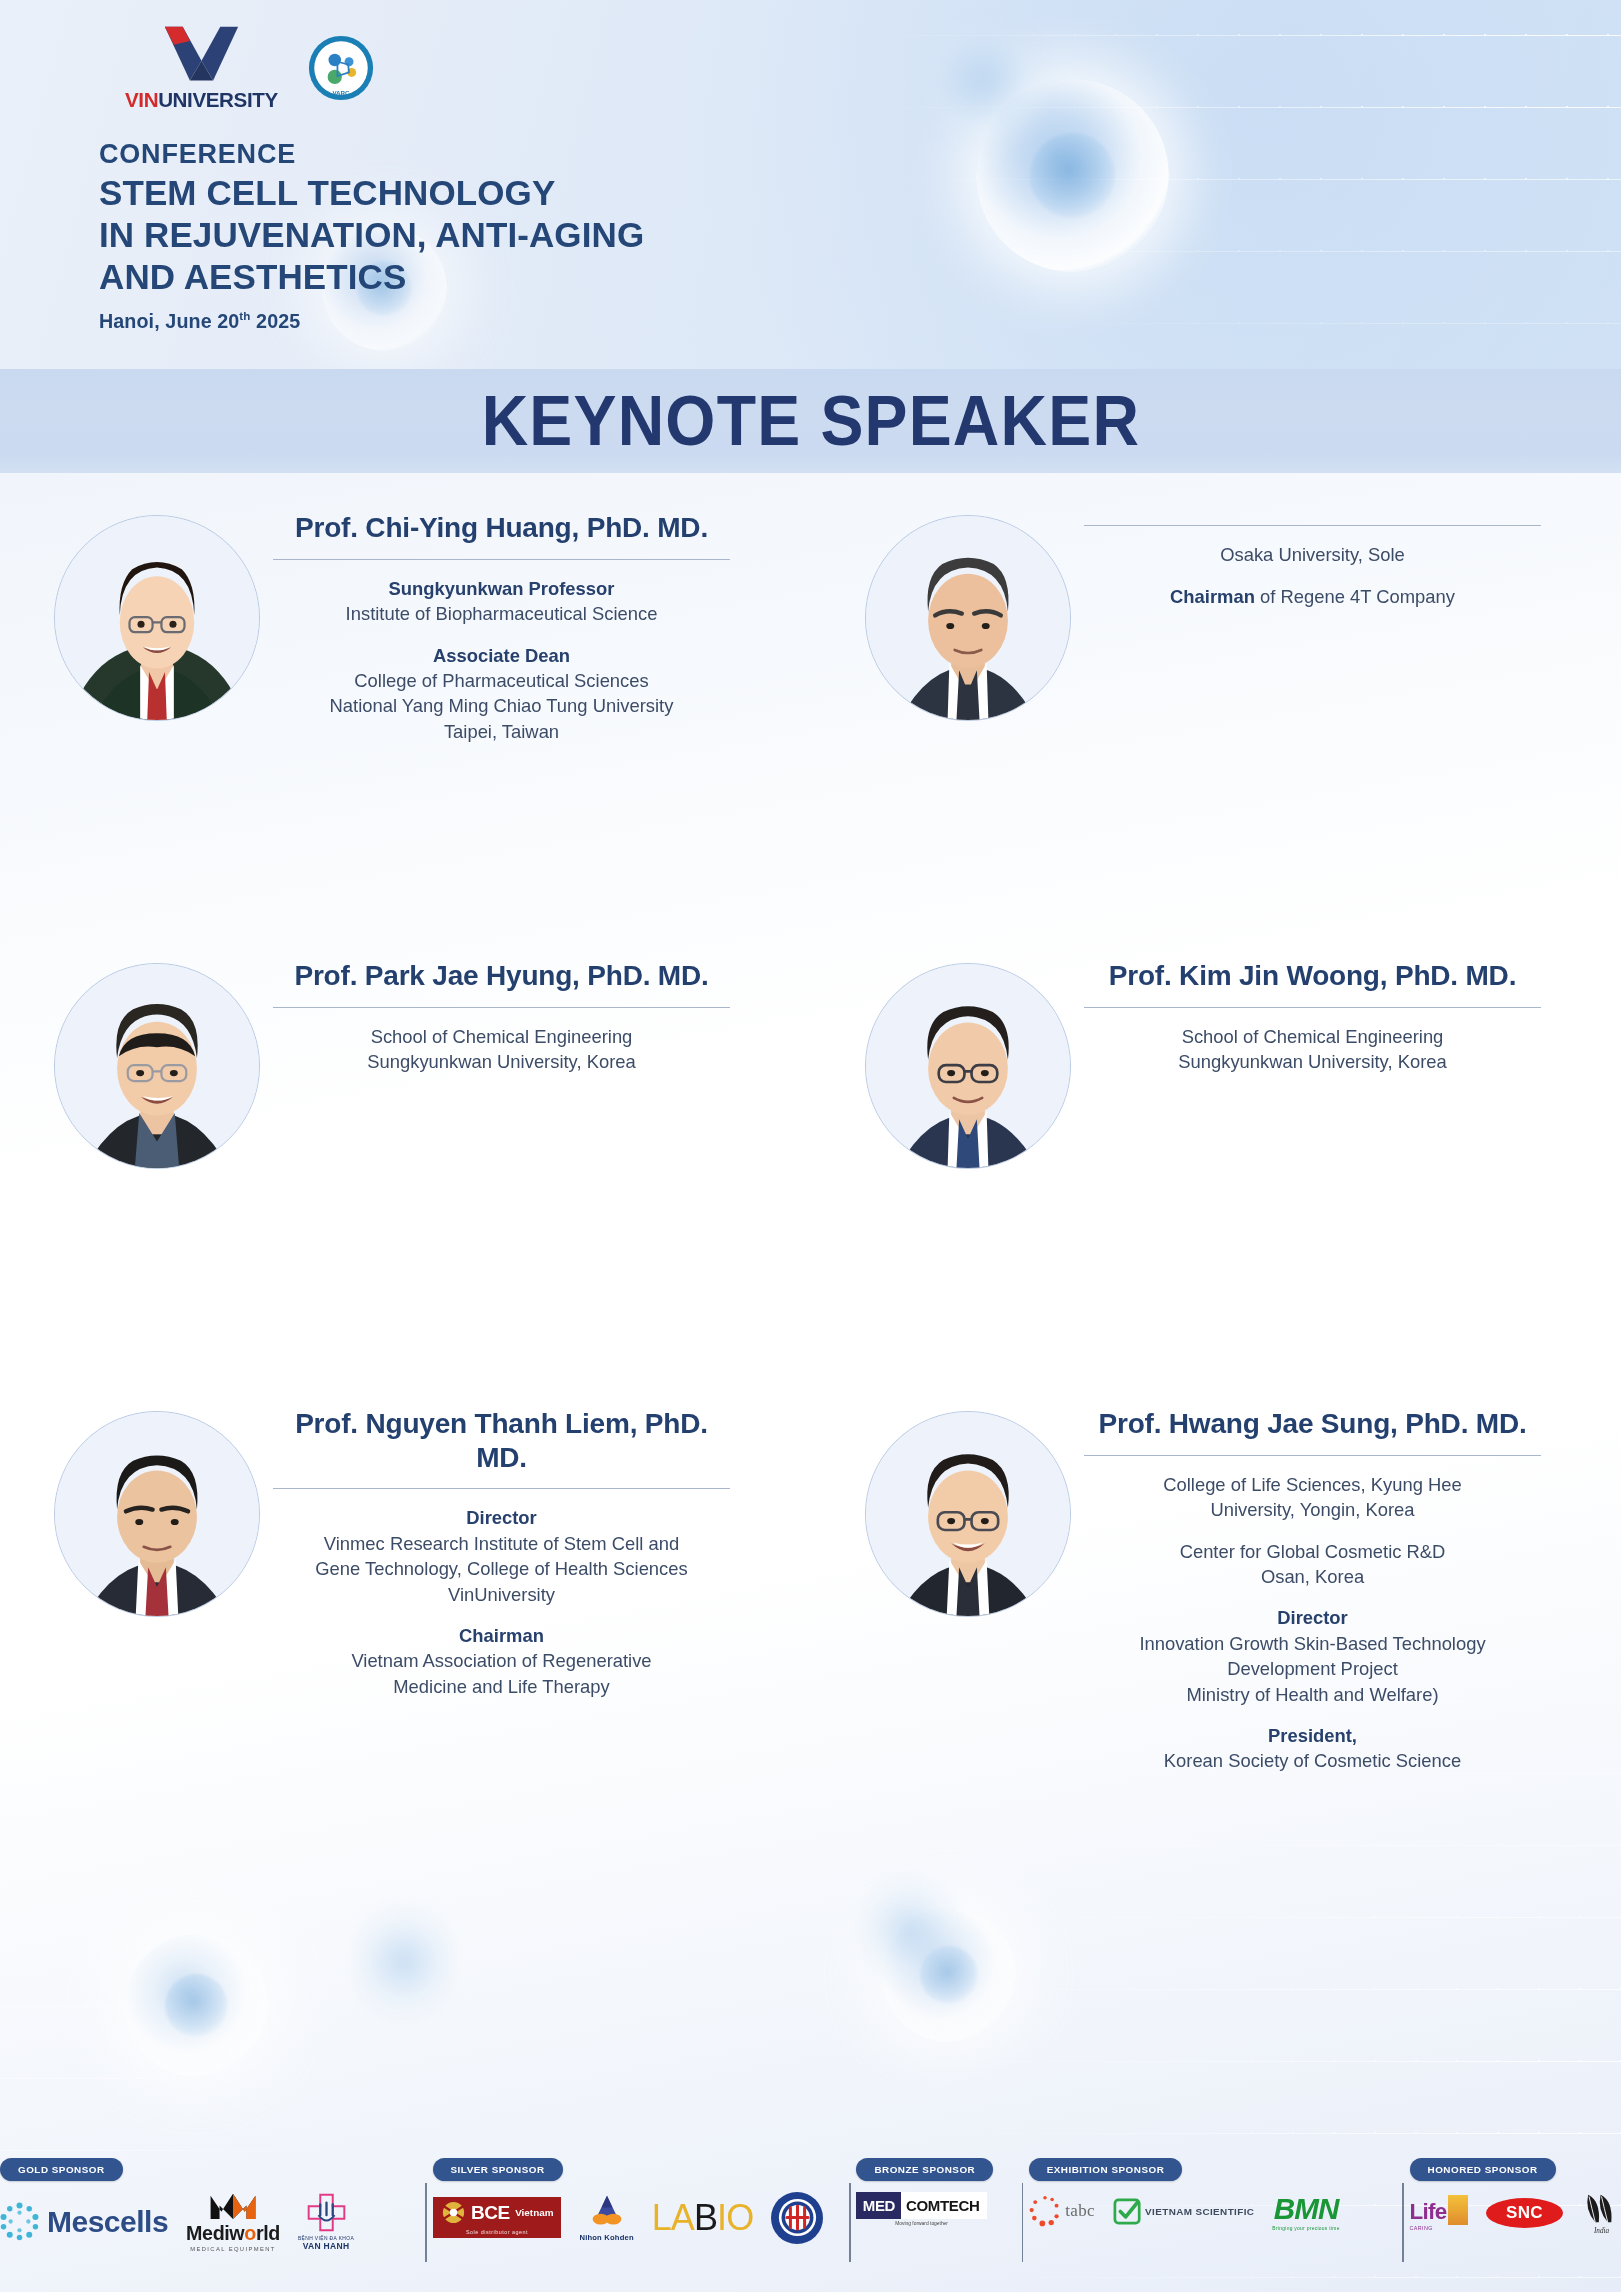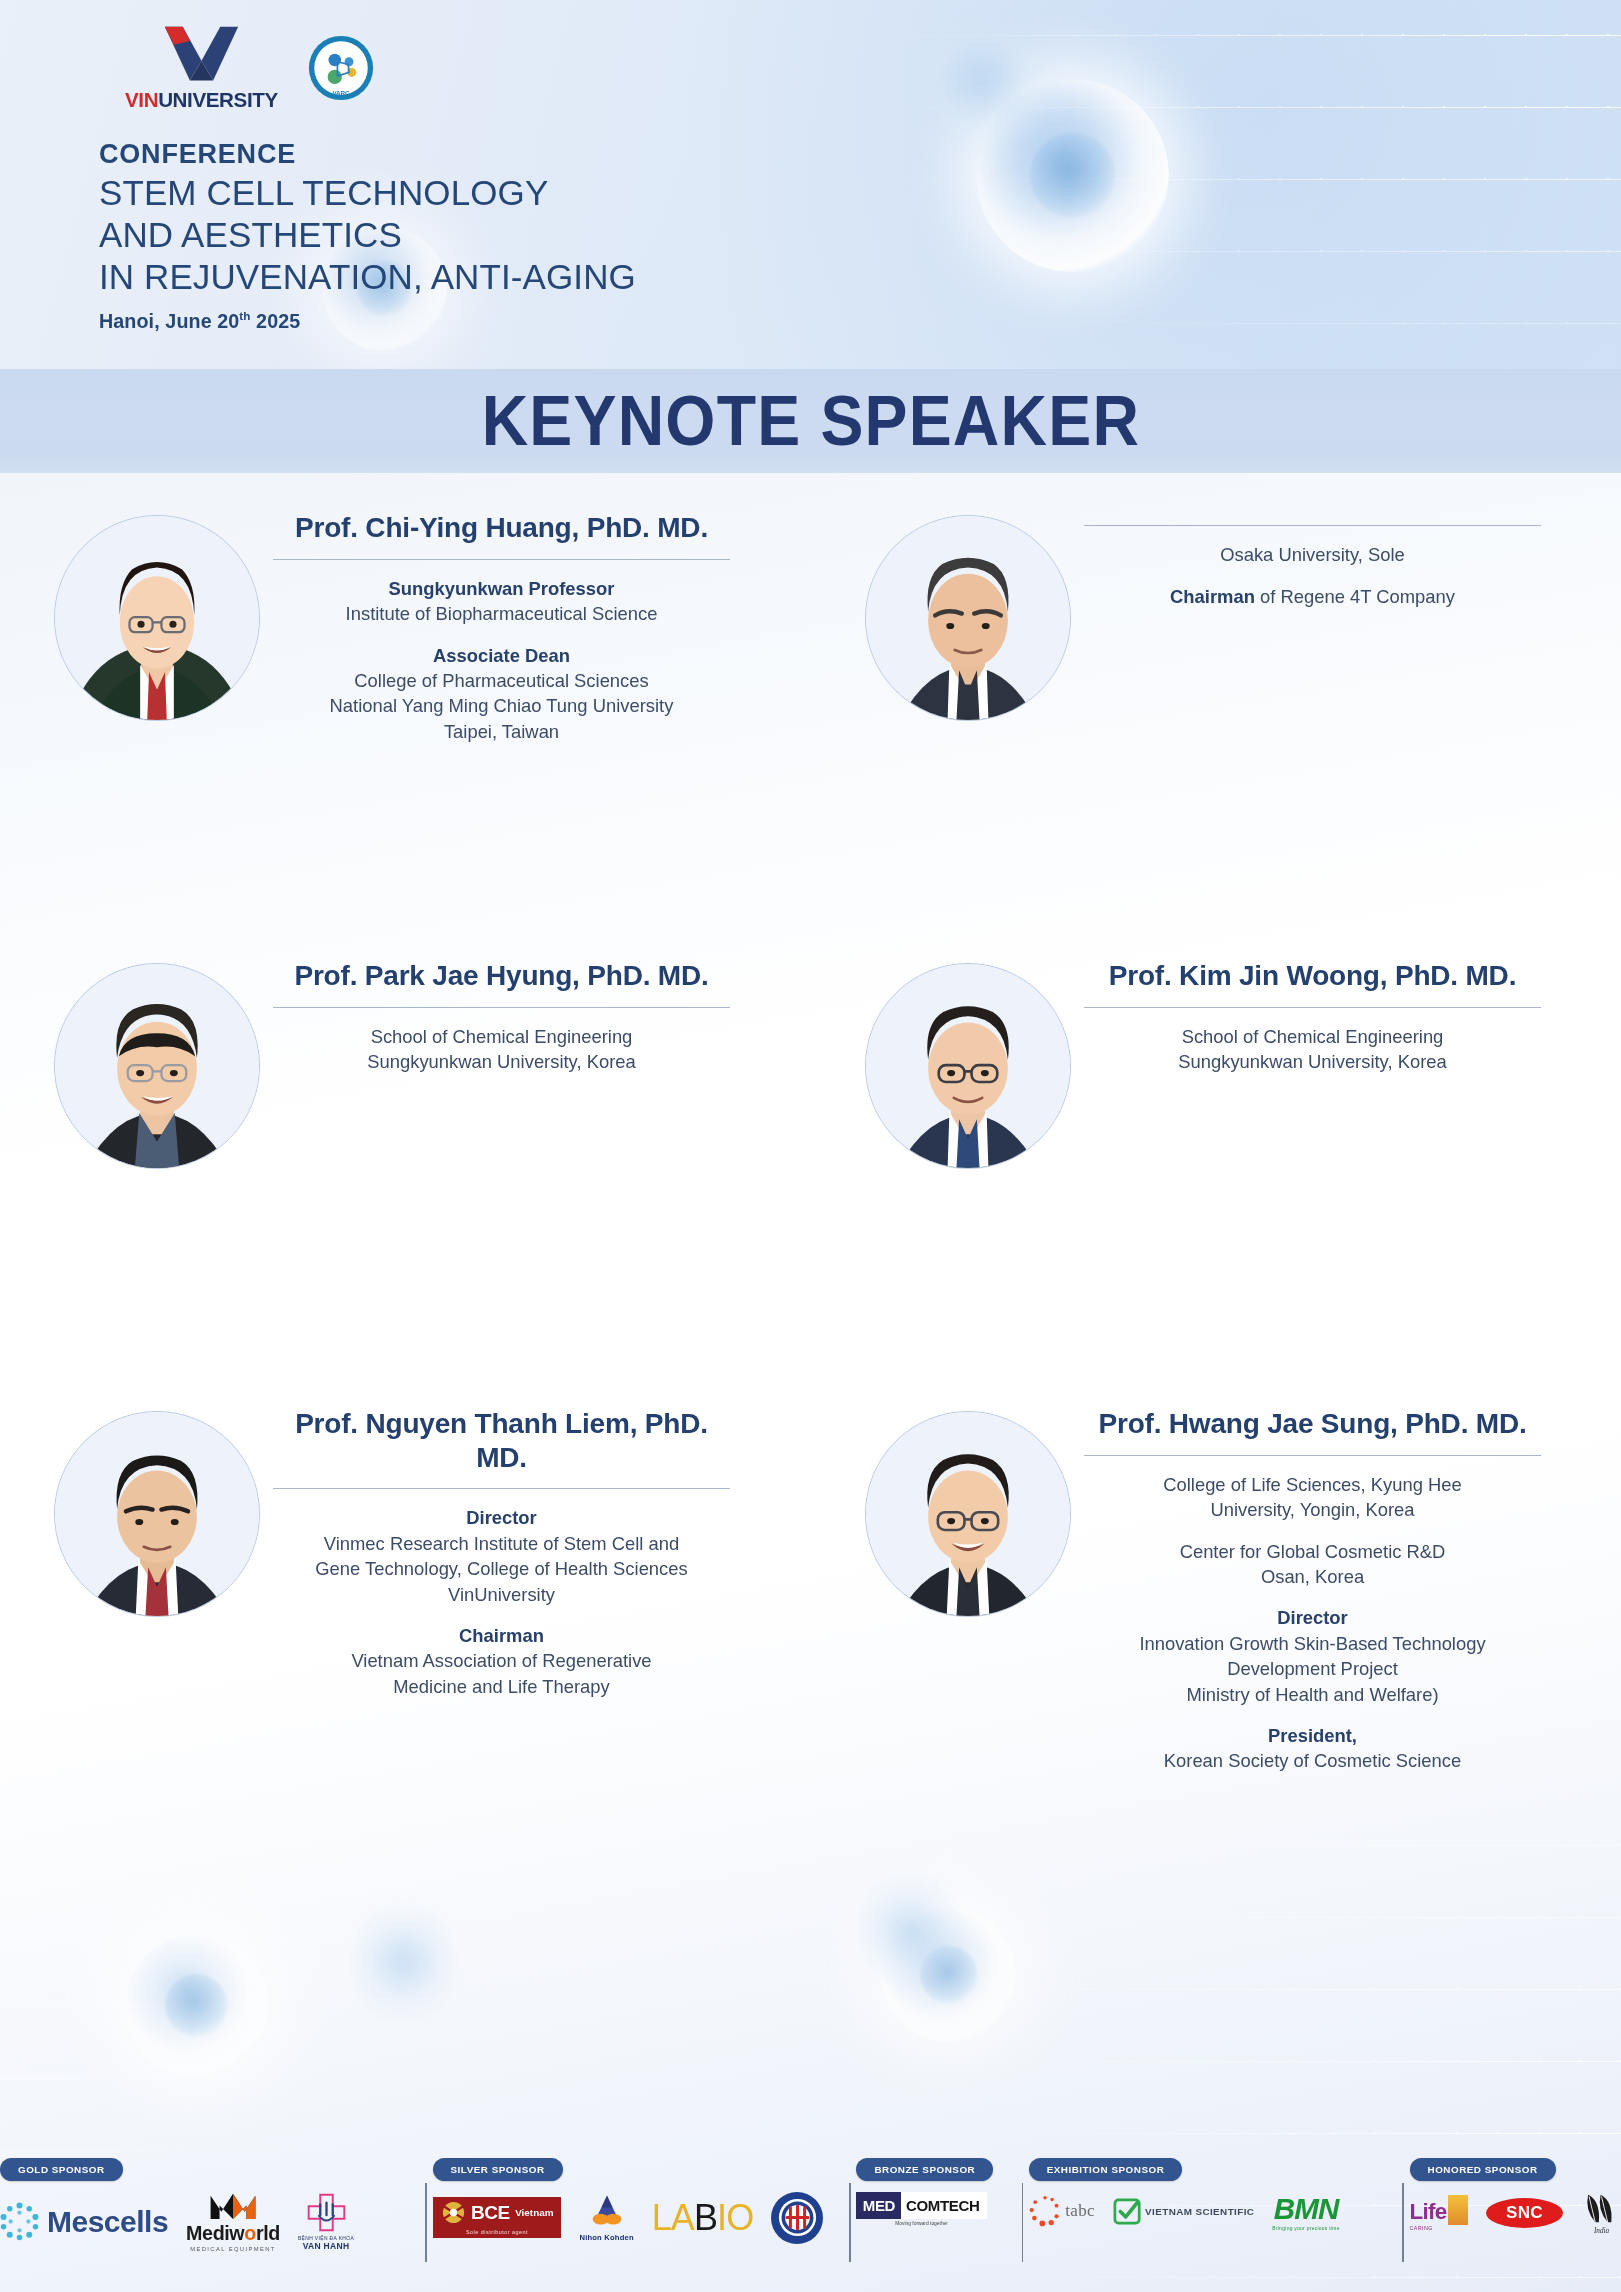--- a/index.html
+++ b/index.html
@@ -64,21 +64,21 @@
   .logos { position:absolute; left:125px; top:25px; display:flex; align-items:center; gap:30px; }
   .vin-logo { display:flex; flex-direction:column; align-items:center; }
   .vin-mark { width:77px; height:59px; }
   .vin-word { font-size:20.6px; font-weight:800; letter-spacing:-0.4px; margin-top:3.6px; }
   .vin-word .v { color:#d32b2b; }
   .vin-word .rest { color:#1f3566; }
   .varc-logo { width:66px; height:66px; }
 
   .title-wrap { position:absolute; left:99px; top:139px; color:#254778; }
   .t-conference { font-size:27px; font-weight:800; letter-spacing:0.8px; line-height:1.18; }
-  .t-main { font-size:35px; font-weight:400; letter-spacing:0.1px; line-height:1.16; margin-top:1.8px; }
+  .t-main { font-size:35px; font-weight:700; letter-spacing:0.1px; line-height:1.16; margin-top:1.8px; }
   .t-date { font-size:19.7px; font-weight:700; margin-top:10.7px; letter-spacing:0.1px; }
   .t-date sup { font-size:11.6px; }
 
   .keynote-band {
     position:absolute; left:0; top:369px; width:1622px; height:104px;
     background: linear-gradient(180deg, #c9d9ef 0%, #ccdbf0 45%, #cbdaf0 80%, #d3e0f3 100%);
     display:flex; align-items:center; justify-content:center;
   }
   .keynote-text {
     font-size:70px; font-weight:800; color:#23386e;
@@ -202,22 +202,22 @@
       <circle cx="49" cy="42" r="5" fill="#e8b52c"></circle>
       <circle cx="30" cy="47" r="8" fill="#4aa86a"></circle>
       <path d="M33 30 L45 33 L46 42 L33 46 Z" fill="none" stroke="#2b7fc4" stroke-width="2"></path>
       <text x="37" y="67" font-size="7" fill="#1a7fb5" text-anchor="middle" font-weight="bold">VARC</text>
     </svg>
   </div>
 
   <div class="title-wrap">
     <div class="t-conference">CONFERENCE</div>
     <div class="t-main">STEM CELL TECHNOLOGY</div>
+    <div class="t-main">IN REJUVENATION, ANTI-AGING</div>
     <div class="t-main">AND AESTHETICS</div>
-    <div class="t-main">IN REJUVENATION, ANTI-AGING</div>
     <div class="t-date">
       <span>Hanoi, June 20</span><sup>th</sup> <span>2025</span>
     </div>
   </div>
 
   <div class="keynote-band">
     <div class="keynote-text">KEYNOTE SPEAKER</div>
   </div>
 
   <div class="speakers">

